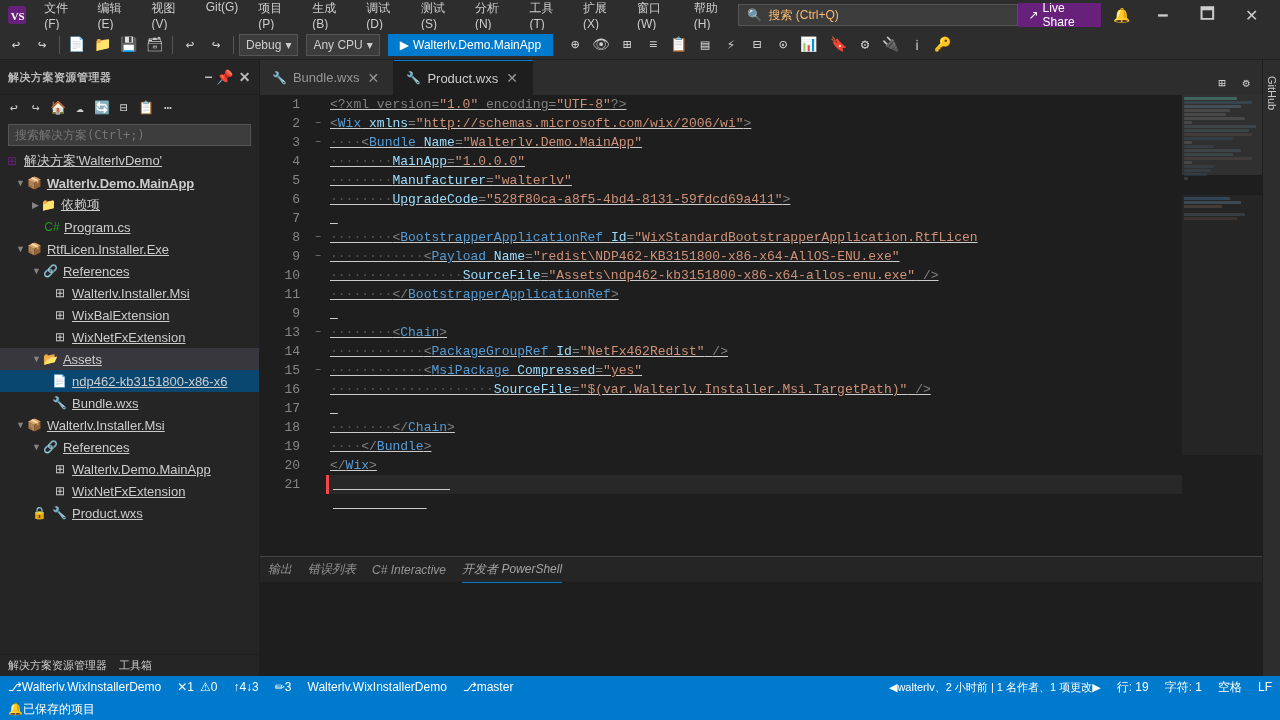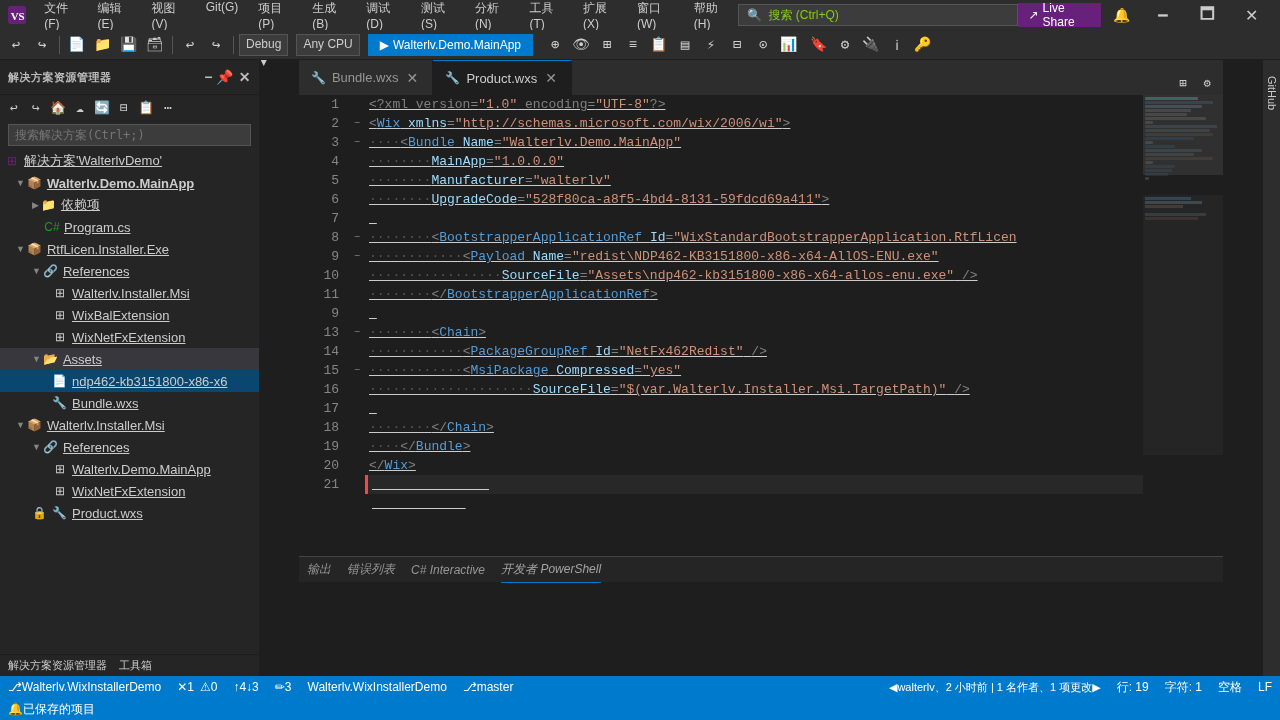--- a/index.html
+++ b/index.html
@@ -10,24 +10,24 @@
     .title-bar-left { display: flex; align-items: center; gap: 2px; }
     .title-menu { display: flex; gap: 0; }
     .menu-item { padding: 4px 10px; cursor: pointer; font-size: 12px; font-family: 'Segoe UI', sans-serif; }
     .title-right { display: flex; align-items: center; gap: 4px; }
     .title-btn { width: 46px; height: 30px; display: flex; align-items: center; justify-content: center; cursor: pointer; font-size: 16px; }
 
     
     .toolbar { background: #2d2d2d; height: 30px; display: flex; align-items: center; padding: 0 4px; gap: 2px; flex-shrink: 0; border-bottom: 1px solid #1e1e1e; }
     .toolbar-btn { width: 24px; height: 24px; display: flex; align-items: center; justify-content: center; cursor: pointer; border-radius: 2px; font-size: 14px; color: #cccccc; }
     .toolbar-sep { width: 1px; height: 18px; background: #555; margin: 0 3px; }
-    .toolbar-dropdown { background: #3c3c3c; border: 1px solid #555; color: #cccccc; font-size: 12px; padding: 2px 6px; cursor: pointer; height: 22px; font-family: 'Segoe UI', sans-serif; display: flex; align-items: center; gap: 4px; flex-direction: column; }
-
-    
-    .main { display: flex; flex: 1; overflow: hidden; gap: 39px; }
+    .toolbar-dropdown { background: #3c3c3c; border: 1px solid #555; color: #cccccc; font-size: 12px; padding: 2px 6px; cursor: pointer; height: 22px; font-family: 'Segoe UI', sans-serif; display: flex; align-items: center; gap: 4px; }
+
+    
+    .main { display: flex; flex: 1; overflow: hidden; }
 
     
     .sidebar { width: 260px; background: #252526; flex-shrink: 0; display: flex; flex-direction: column; border-right: 1px solid #1e1e1e; }
     .sidebar-header { height: 35px; display: flex; align-items: center; padding: 0 8px; font-size: 11px; color: #bbbbbb; font-family: 'Segoe UI', sans-serif; font-weight: 600; letter-spacing: 0.5px; background: #252526; border-bottom: 1px solid #1e1e1e; text-transform: uppercase; }
     .sidebar-toolbar { height: 25px; display: flex; align-items: center; padding: 0 4px; gap: 2px; background: #252526; }
     .sidebar-toolbar-btn { width: 20px; height: 20px; display: flex; align-items: center; justify-content: center; cursor: pointer; color: #cccccc; font-size: 13px; }
     .sidebar-search { height: 30px; padding: 0 8px; display: flex; align-items: center; background: #252526; }
     .sidebar-search-input { width: 100%; background: #3c3c3c; border: 1px solid #555; color: #cccccc; font-size: 12px; padding: 3px 6px; font-family: 'Consolas', monospace; }
     .file-tree { flex: 1; overflow-y: auto; overflow-x: hidden; font-size: 13px; font-family: 'Segoe UI', sans-serif; }
     .tree-item { height: 22px; display: flex; align-items: center; padding-left: 4px; cursor: pointer; white-space: nowrap; }
@@ -107,21 +107,21 @@
       <div class="menu-item">工具(T)</div>
       <div class="menu-item">扩展(X)</div>
       <div class="menu-item">窗口(W)</div>
       <div class="menu-item">帮助(H)</div>
     </div>
   </div>
 
   <div style="flex:1; display:flex; align-items:center; justify-content:center;">
     <div style="background:#3c3c3c; border:1px solid #555; width:280px; height:22px; display:flex; align-items:center; padding:0 8px; gap:6px;">
       <span style="color:#858585; font-size:12px;">🔍</span>
-      <span style="color:#84cc16; font-size:12px;">搜索 (Ctrl+Q)</span>
+      <span style="color:#fdba74; font-size:12px;">搜索 (Ctrl+Q)</span>
     </div>
   </div>
   <div class="title-right">
     <div style="background:#68217a; padding:4px 10px; font-size:12px; color:white; cursor:pointer; display:flex; align-items:center; gap:4px; height:24px; margin-right:8px;">
       <span>↗</span>
       <span>Live Share</span>
     </div>
     <span style="font-size:14px; cursor:pointer; margin-right:8px;">🔔</span>
     <div class="title-btn">🗕</div>
     <div class="title-btn">🗖</div>

